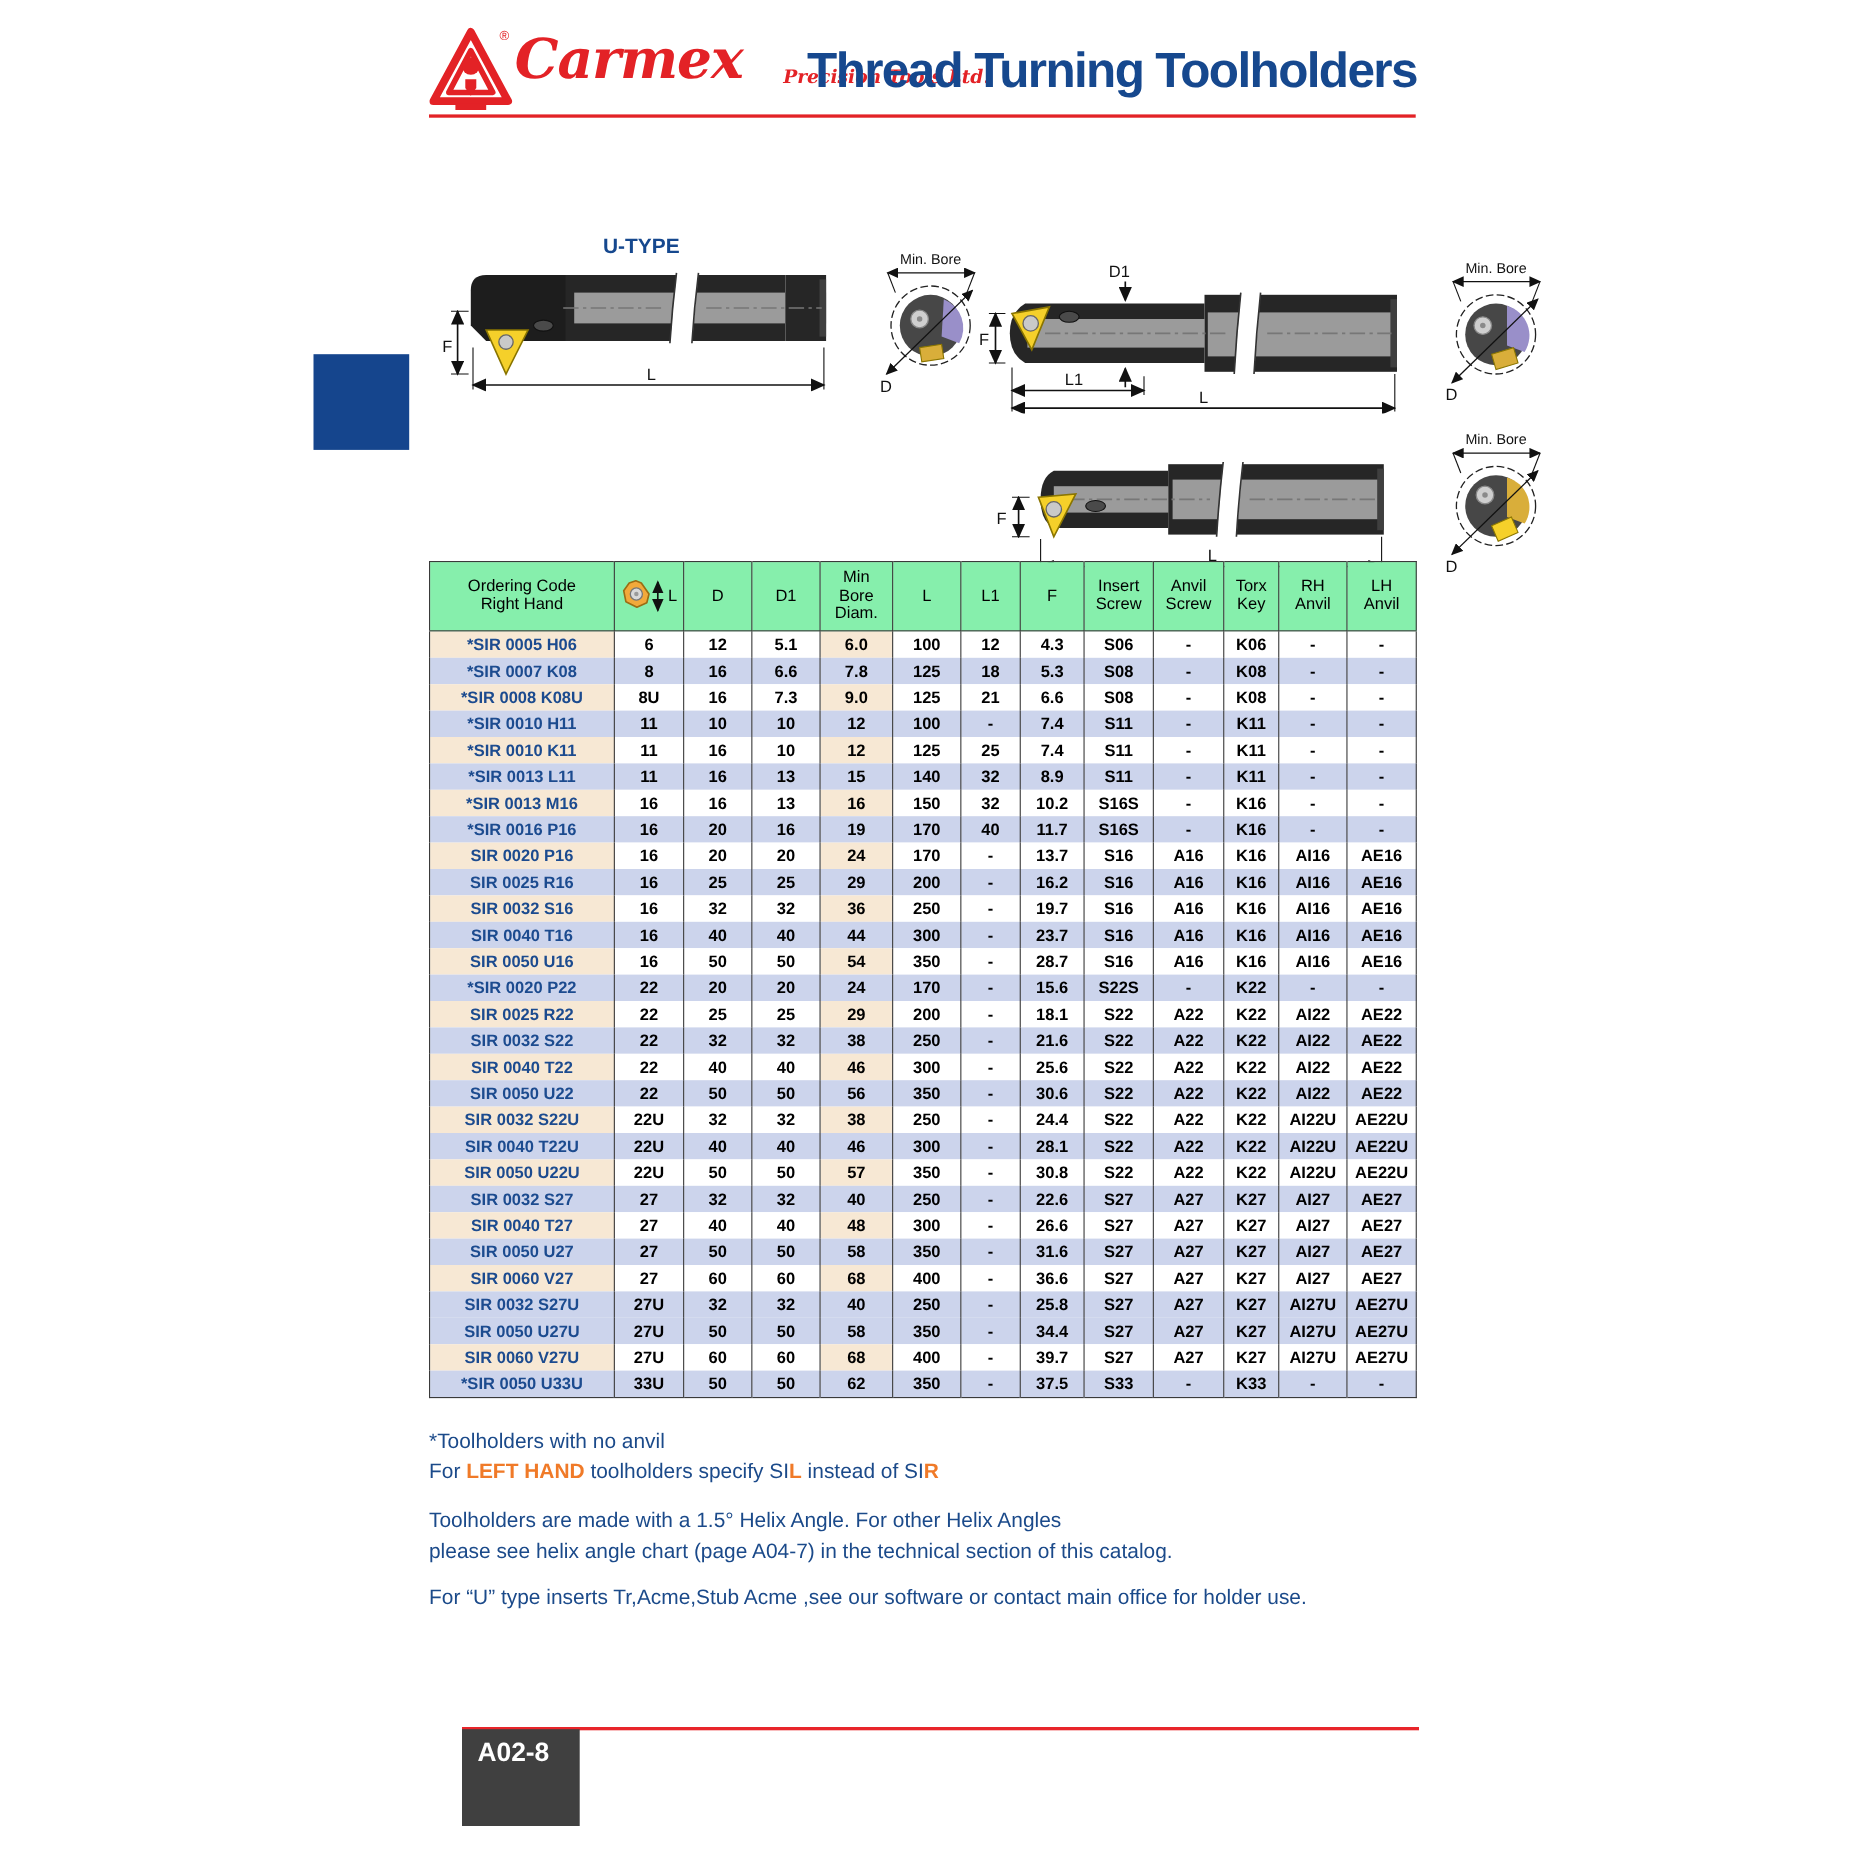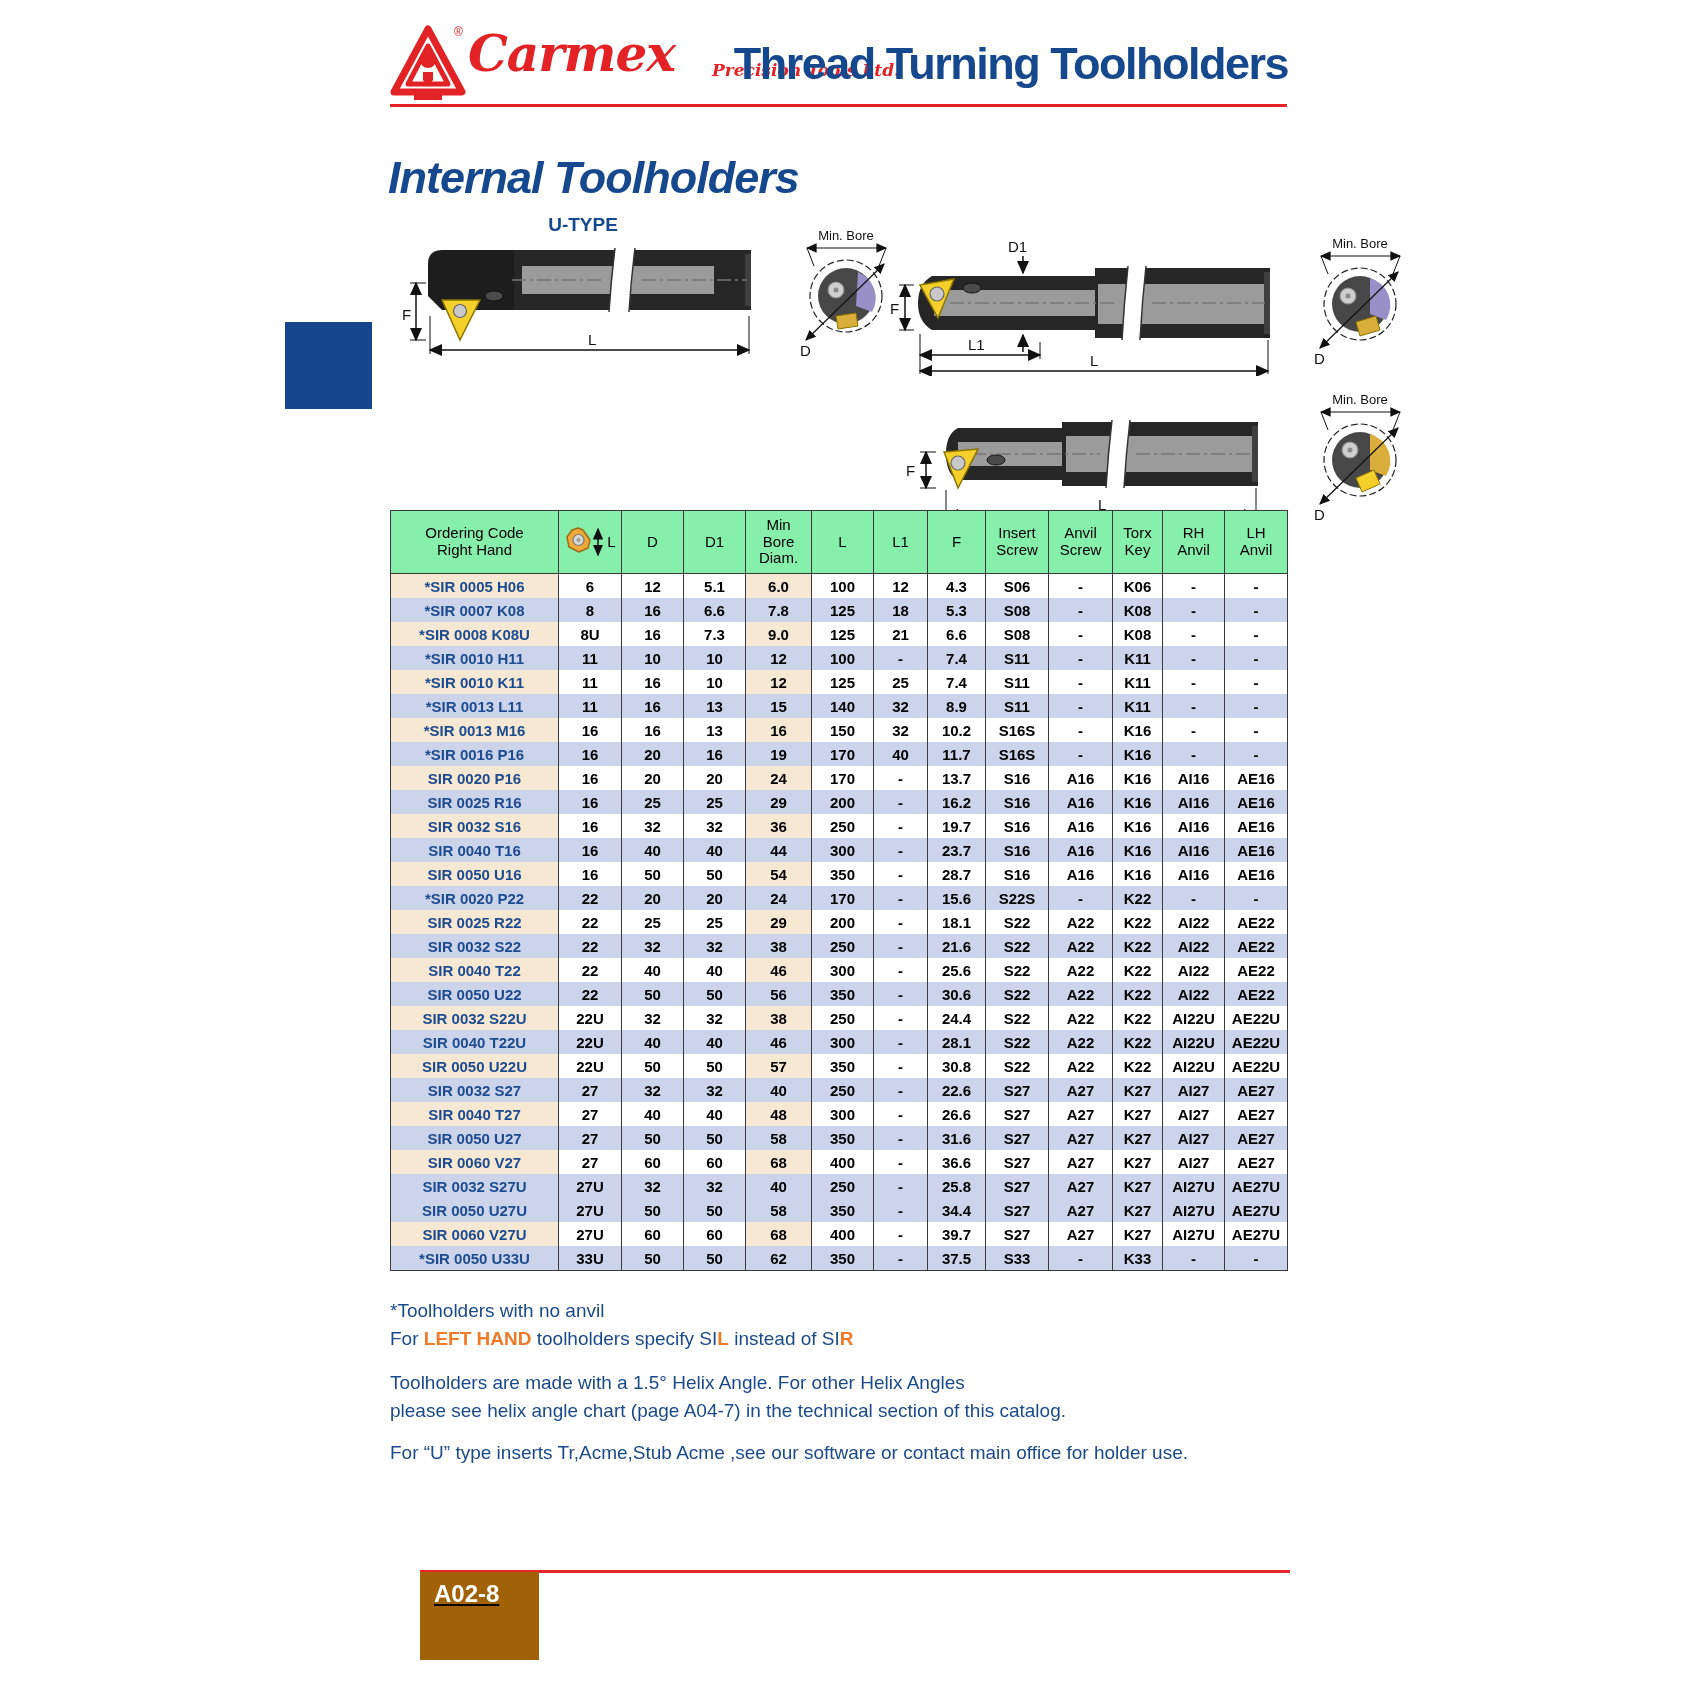--- a/index.html
+++ b/index.html
@@ -40,42 +40,41 @@
   tr.row-b td{background:#ccd4ec;}
   .icon-head{display:flex;align-items:center;justify-content:center;gap:1px;}
 
   
   .note{position:absolute;left:390px;color:#1b4a8a;font-size:19px;text-align:right;}
   .orange{color:#f07a28;font-weight:bold;}
   .b{font-weight:normal;}
 
   
   #footer-rule{left:420px;top:1570px;width:870px;height:3px;background:#e8252a;}
-  #page-badge{left:420px;top:1572px;width:119px;height:88px;background:#a16207;text-decoration:underline;}
+  #page-badge{left:420px;top:1572px;width:107px;height:88px;background:#404040;}
   #page-badge span{display:block;padding:8px 0 0 14px;color:#fff;font-size:24px;font-weight:bold;}
 </style>
 </head>
 <body>
 
 <div id="page">
 
   <svg class="abs" style="left:390px;top:24px" width="76" height="80" viewBox="0 0 76 80">
     <path d="M38,5 L72,68 L4,68 Z" fill="none" stroke="#e32226" stroke-width="7" stroke-linejoin="round"></path>
     <path d="M38,22 L58,60 L18,60 Z" fill="none" stroke="#e32226" stroke-width="5" stroke-linejoin="round"></path>
     <circle cx="38" cy="36" r="8" fill="#e32226"></circle>
     <path d="M33,48 h10 v8 l-5,7 -5,-7 z" fill="#e32226"></path>
     <rect x="24" y="70" width="28" height="6" fill="#e32226"></rect>
     <text x="64" y="12" font-size="12" fill="#e32226">®</text>
   </svg>
   <div class="abs" id="brand-name">Carmex</div>
   <div class="abs" id="brand-tagline">Precision Tools Ltd.</div>
   <div class="abs" id="page-title">Thread Turning Toolholders</div>
   <div class="abs" id="header-rule"></div>
 
-  <div class="abs" id="section-title">Internal Toolholders</div>
   <div class="abs" id="u-type-label">U-TYPE</div>
   <div class="abs" id="blue-square"></div>
 
   <svg class="abs" style="left:402px;top:238px" width="355" height="118" viewBox="0 0 355 118">
     <defs>
       <marker id="m1" markerWidth="9" markerHeight="8" refX="8" refY="4" orient="auto-start-reverse">
         <path d="M0,0 L9,4 L0,8 z" fill="#111"></path>
       </marker>
     </defs>
     <path d="M40,12 h272 v60 h-246 l-26,-14 z" fill="#262626"></path>

